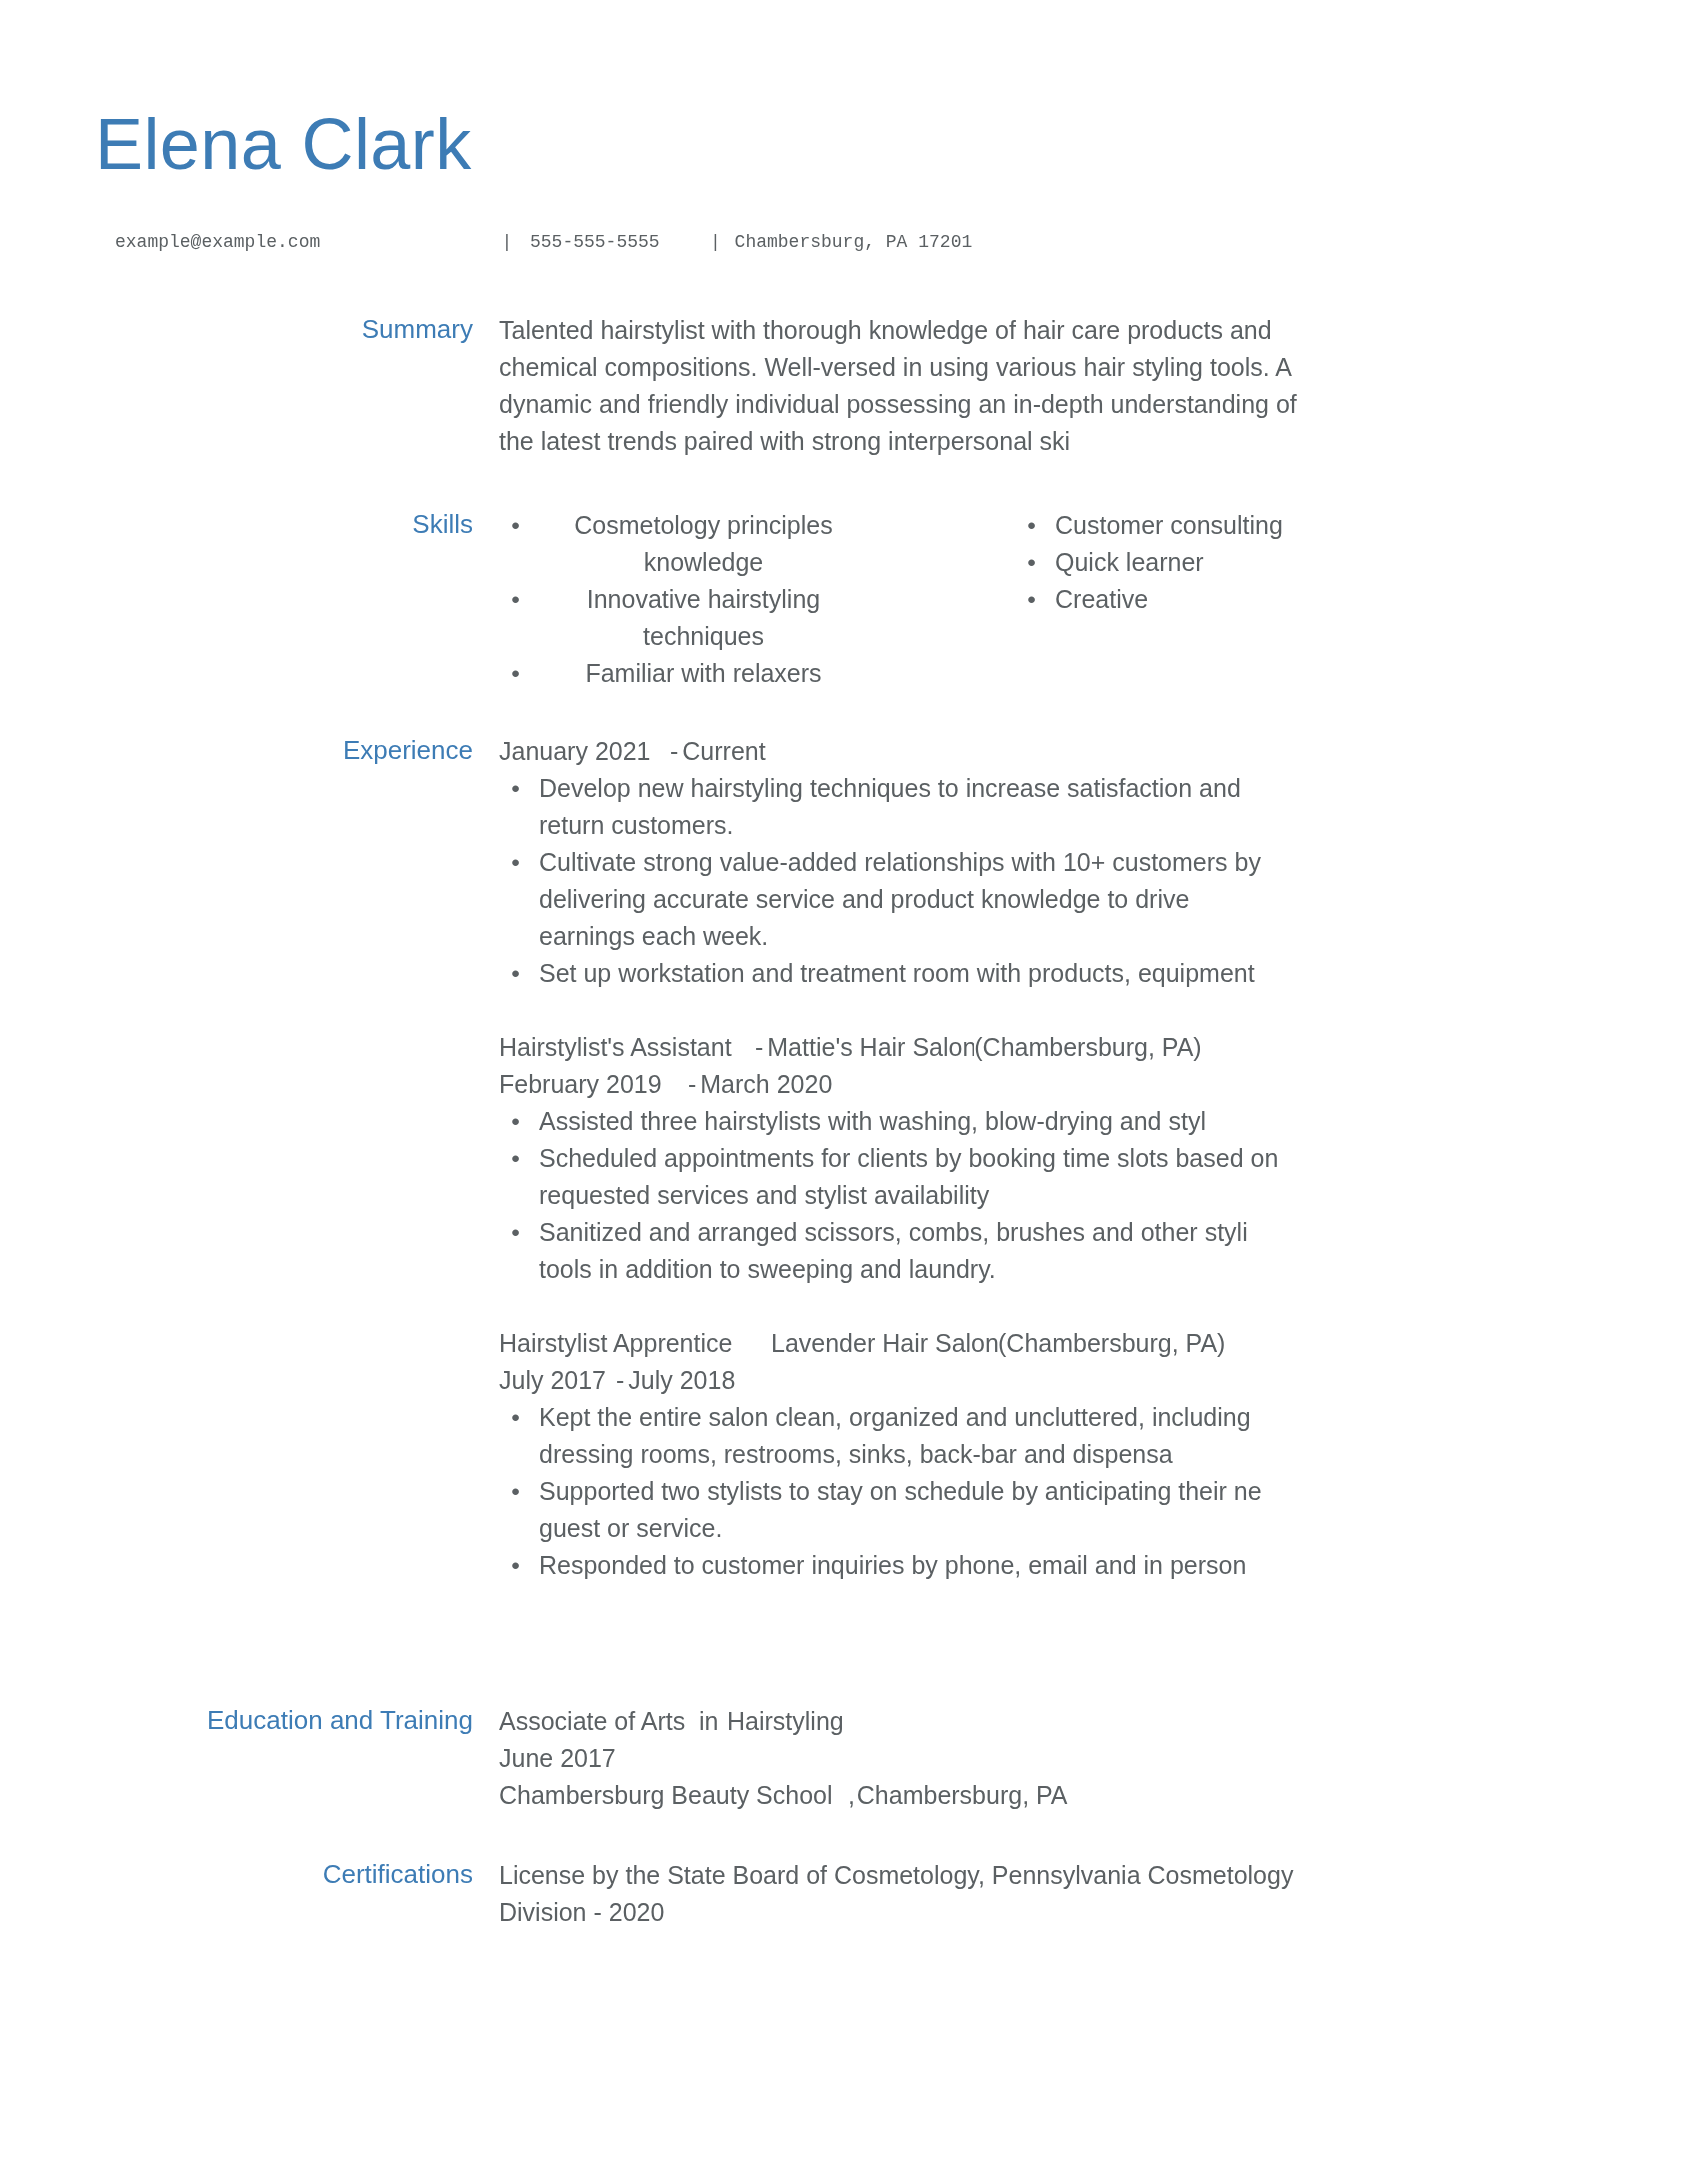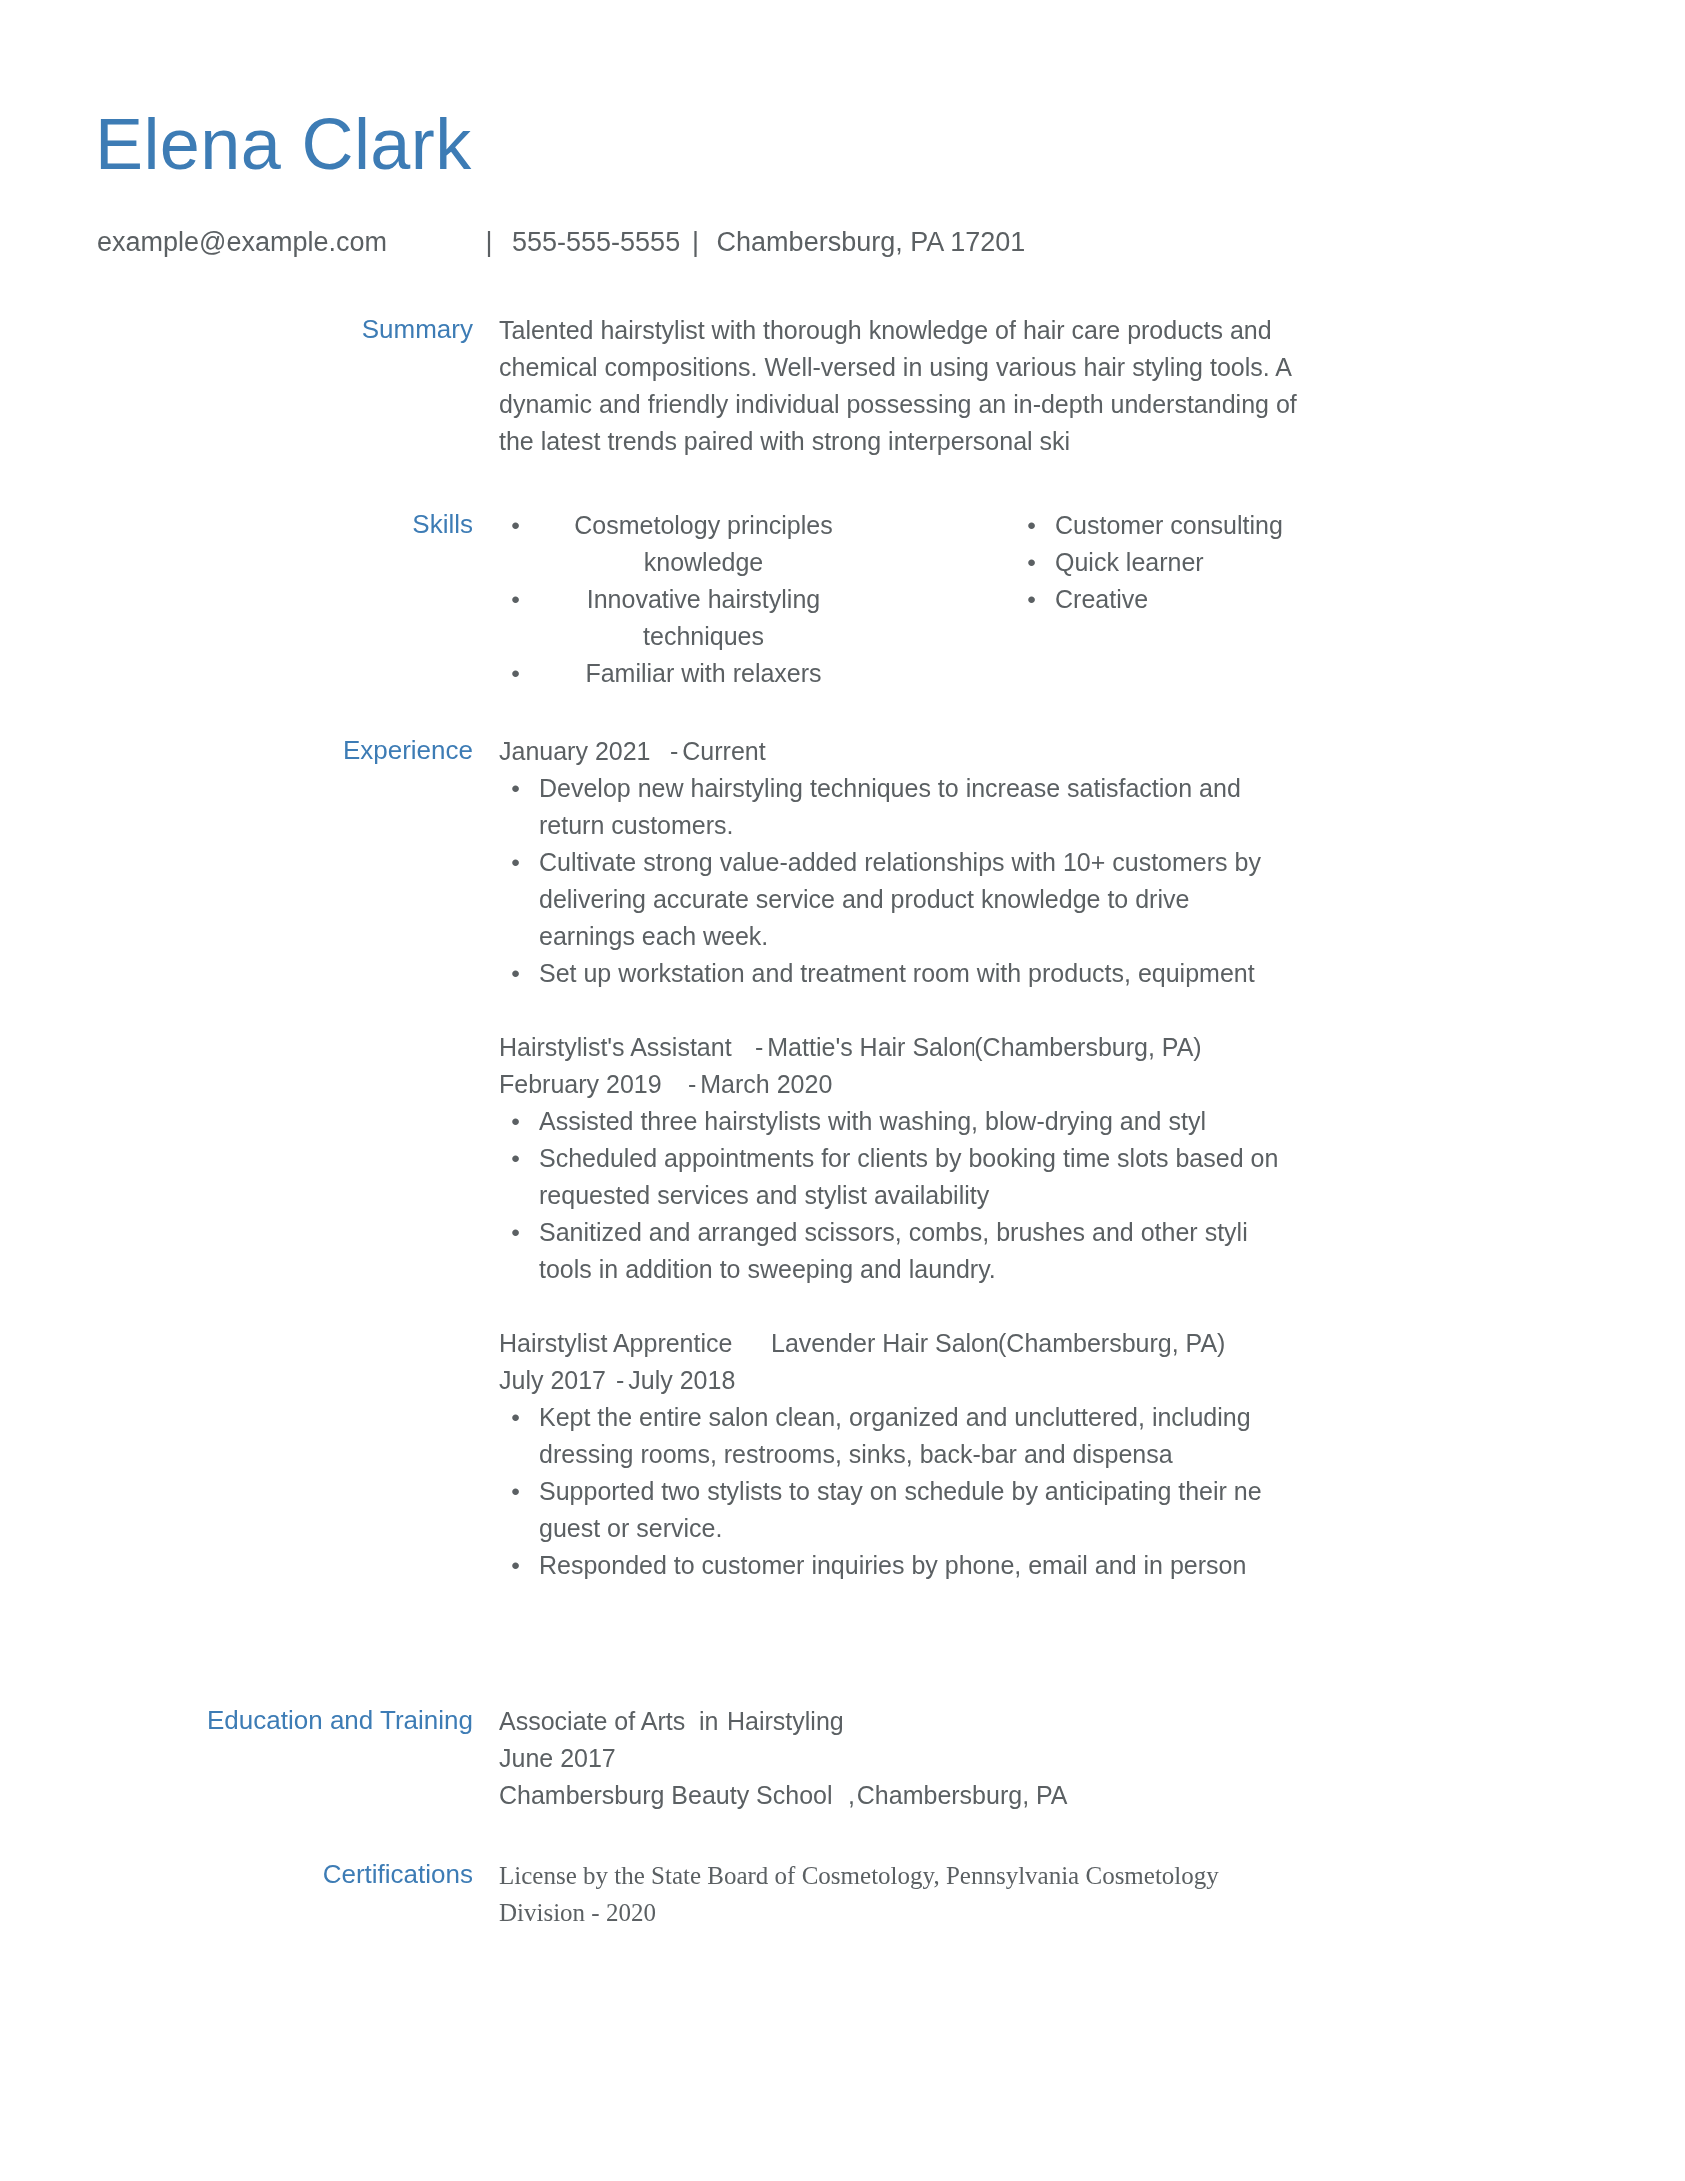--- a/index.html
+++ b/index.html
@@ -15,23 +15,24 @@
   .page{ position:relative; width:1685px; height:2181px; padding:0; }
 
   
   .name{
     position:absolute; left:95px; top:104px;
     font-size:72px; line-height:81px;
     font-weight:400; color:#3d7cb5;
     letter-spacing:0.4px; white-space:nowrap;
   }
   .contact{
-    position:absolute; left:97px; top:226px;
-    font-size:27px; line-height:32px; color:#5b6063;
+    position:absolute; left:115px; top:226px;
+    font-size:18px; line-height:32px; color:#5b6063;
     white-space:nowrap;
+    font-family:Liberation Mono, monospace;
   }
   .contact .seg{ display:inline-block; vertical-align:top; overflow:hidden; white-space:nowrap; }
   .contact .email{ width:369px; }
   .contact .sep{ width:46px; text-align:center; }
   .contact .phone{ width:180px; }
   .contact .loc{ width:421px; }
 
   
   .section{ position:absolute; left:0; width:1685px; }
   .sec-label{
@@ -41,21 +42,21 @@
     color:#3d7cb5; white-space:nowrap;
   }
   .sec-body{
     position:absolute; left:499px; top:0;
     width:1043px; 
     overflow:hidden;
   }
   .sec-body p, .sec-body li, .sec-body div{
     font-size:25px; line-height:37px; color:#5b6063;
   }
-  .clip-line{ white-space:nowrap; overflow:hidden;font-family:Liberation Serif, serif; }
+  .clip-line{ white-space:nowrap; overflow:hidden; }
 
   
   .summary-line{ white-space:nowrap; overflow:hidden; width:1043px; }
 
   
   ul.bul{ list-style:none; }
   ul.bul > li{
     position:relative; padding-left:40px;
     margin:0 0 0 0;
   }

